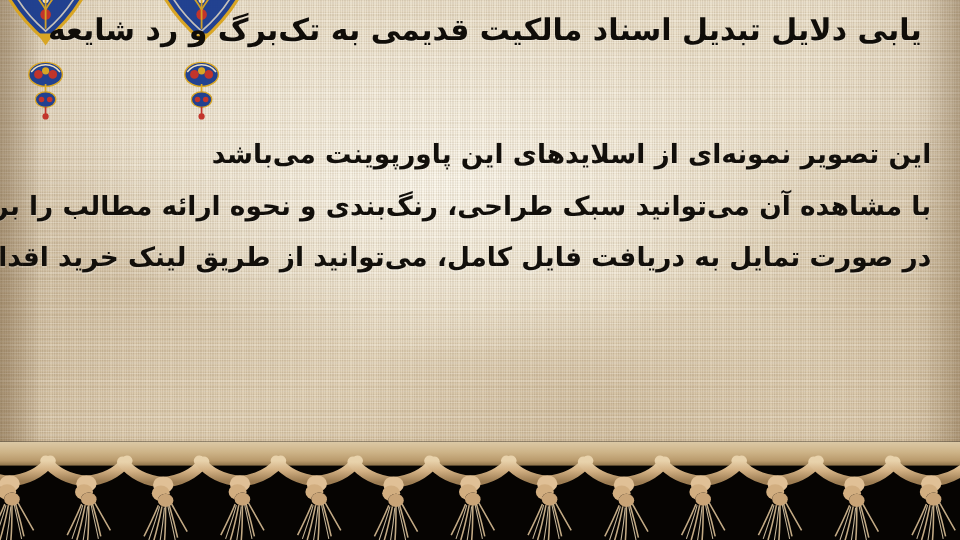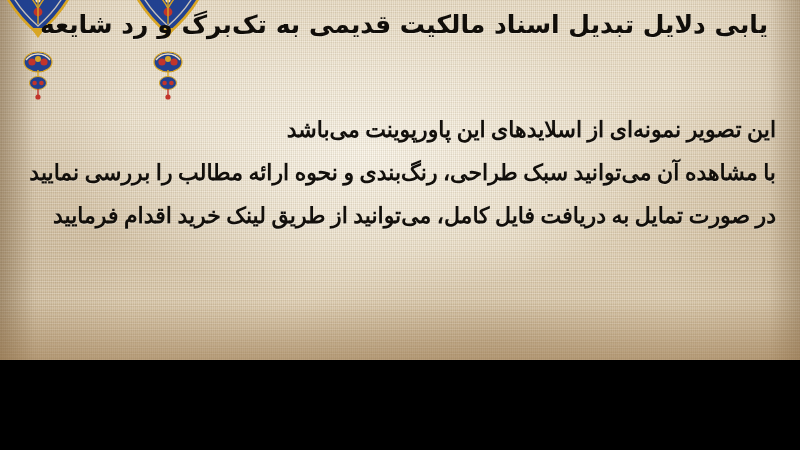--- a/index.html
+++ b/index.html
@@ -4,21 +4,21 @@
 <title>Slide Preview</title>
 <style>
   html, body {
     margin: 0;
     padding: 0;
     background: #000;
   }
   #slide {
     position: relative;
     width: 800px;
-    height: 360px;
+    height: 450px;
     overflow: hidden;
     background: #ffffff;
     font-family: "DejaVu Sans", "Liberation Sans", sans-serif;
     user-select: none;
   }
 
   
   .canvas-field {
     position: absolute;
     left: 0; top: 0;
@@ -149,21 +149,20 @@
     margin-right: -30px;
   }
 
   .body-block {
     position: absolute;
     right: 24px;
     top: 108px;
     width: 752px;
     direction: rtl;
     text-align: right;
-    font-family: Liberation Serif, serif;
   }
   .body-line {
     color: #120f0b;
     font-size: 22px;
     font-weight: 700;
     line-height: 43px;
     white-space: nowrap;
     text-shadow: 0 1px 0 rgba(255,255,255,0.22);
     letter-spacing: -0.2px;
   }

